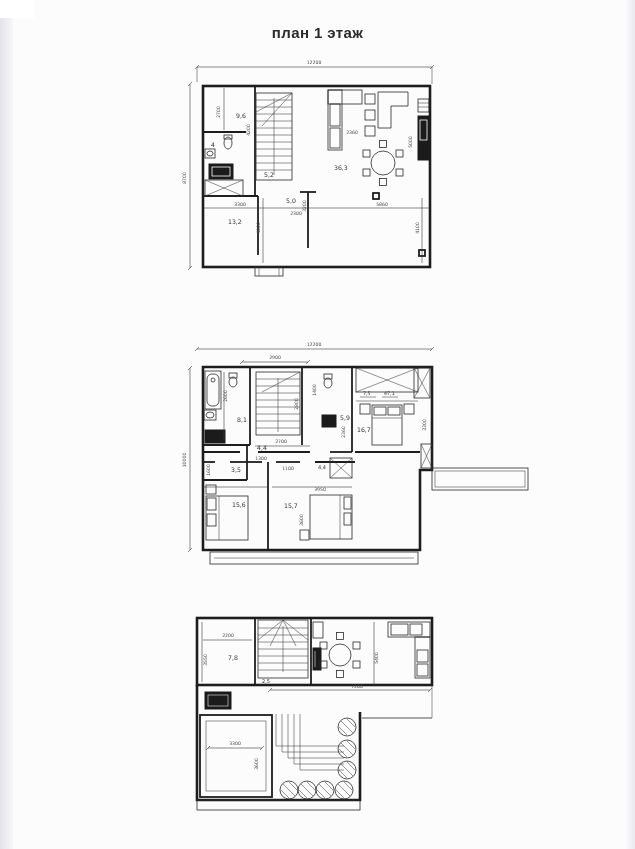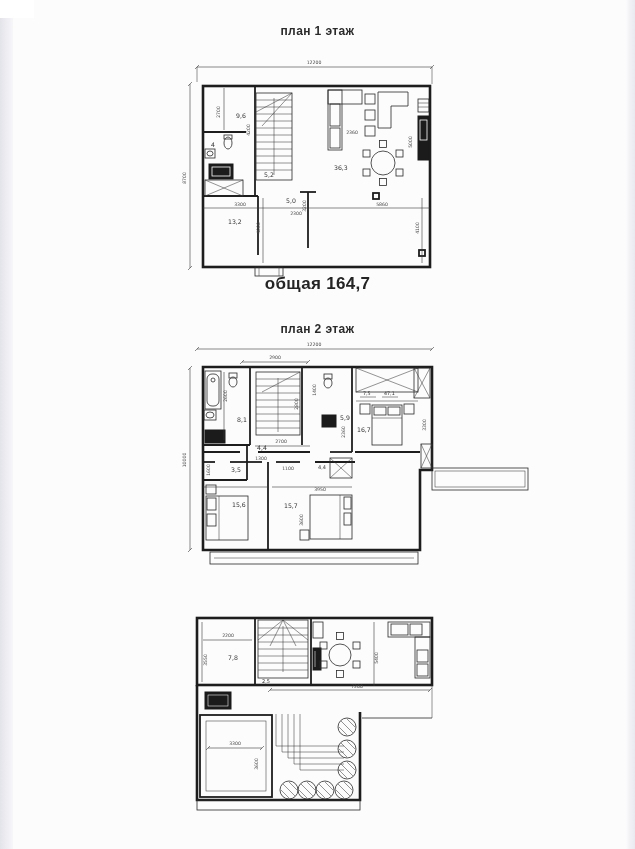--- a/index.html
+++ b/index.html
@@ -12,21 +12,21 @@
     position:absolute;left:0;top:0;width:13px;height:849px;
     background:linear-gradient(90deg,#e3e3ea 0%,#ececf1 45%,#f7f7fa 100%);
   }
   .edge-left-notch{position:absolute;left:0;top:0;width:34px;height:18px;background:#fff;}
   .edge-right{
     position:absolute;right:0;top:0;width:9px;height:849px;
     background:linear-gradient(270deg,#e9e9f0 0%,#f2f2f6 60%,#fcfcfd 100%);
   }
   .floor-title{
     position:absolute;left:0;width:635px;text-align:center;
-    font-size:12px;font-weight:bold;color:#2b2b2b;letter-spacing:.4px;
+    font-size:15px;font-weight:bold;color:#2b2b2b;letter-spacing:.4px;
   }
   #title-f1{top:24px;}
   #title-f2{top:322px;}
   #title-f3{top:592px;}
   .caption{
     position:absolute;left:0;top:274px;width:635px;text-align:center;
     font-size:17px;font-weight:bold;color:#242424;letter-spacing:.3px;
   }
   svg.plans{position:absolute;left:0;top:0;filter:blur(0.2px);}
   svg .wall{stroke:#1d1d1d;stroke-width:2.6;fill:none;}
@@ -41,22 +41,20 @@
 </style>
 </head>
 <body>
 
 <div class="page">
   <div class="edge-left"></div>
   <div class="edge-left-notch"></div>
   <div class="edge-right"></div>
 
   <div id="title-f1" class="floor-title">план 1 этаж</div>
-  <div class="caption">общая 164,7</div>
-  <div id="title-f2" class="floor-title">план 2 этаж</div>
 
   <svg class="plans" width="635" height="849" viewBox="0 0 635 849">
 
     <g>
 
       <g>
         <line class="dim" x1="197" y1="67" x2="432" y2="67"></line>
         <line class="dim" x1="195" y1="69" x2="199" y2="65"></line>
         <line class="dim" x1="430" y1="69" x2="434" y2="65"></line>
         <line class="hair" x1="197" y1="67" x2="197" y2="82"></line>

